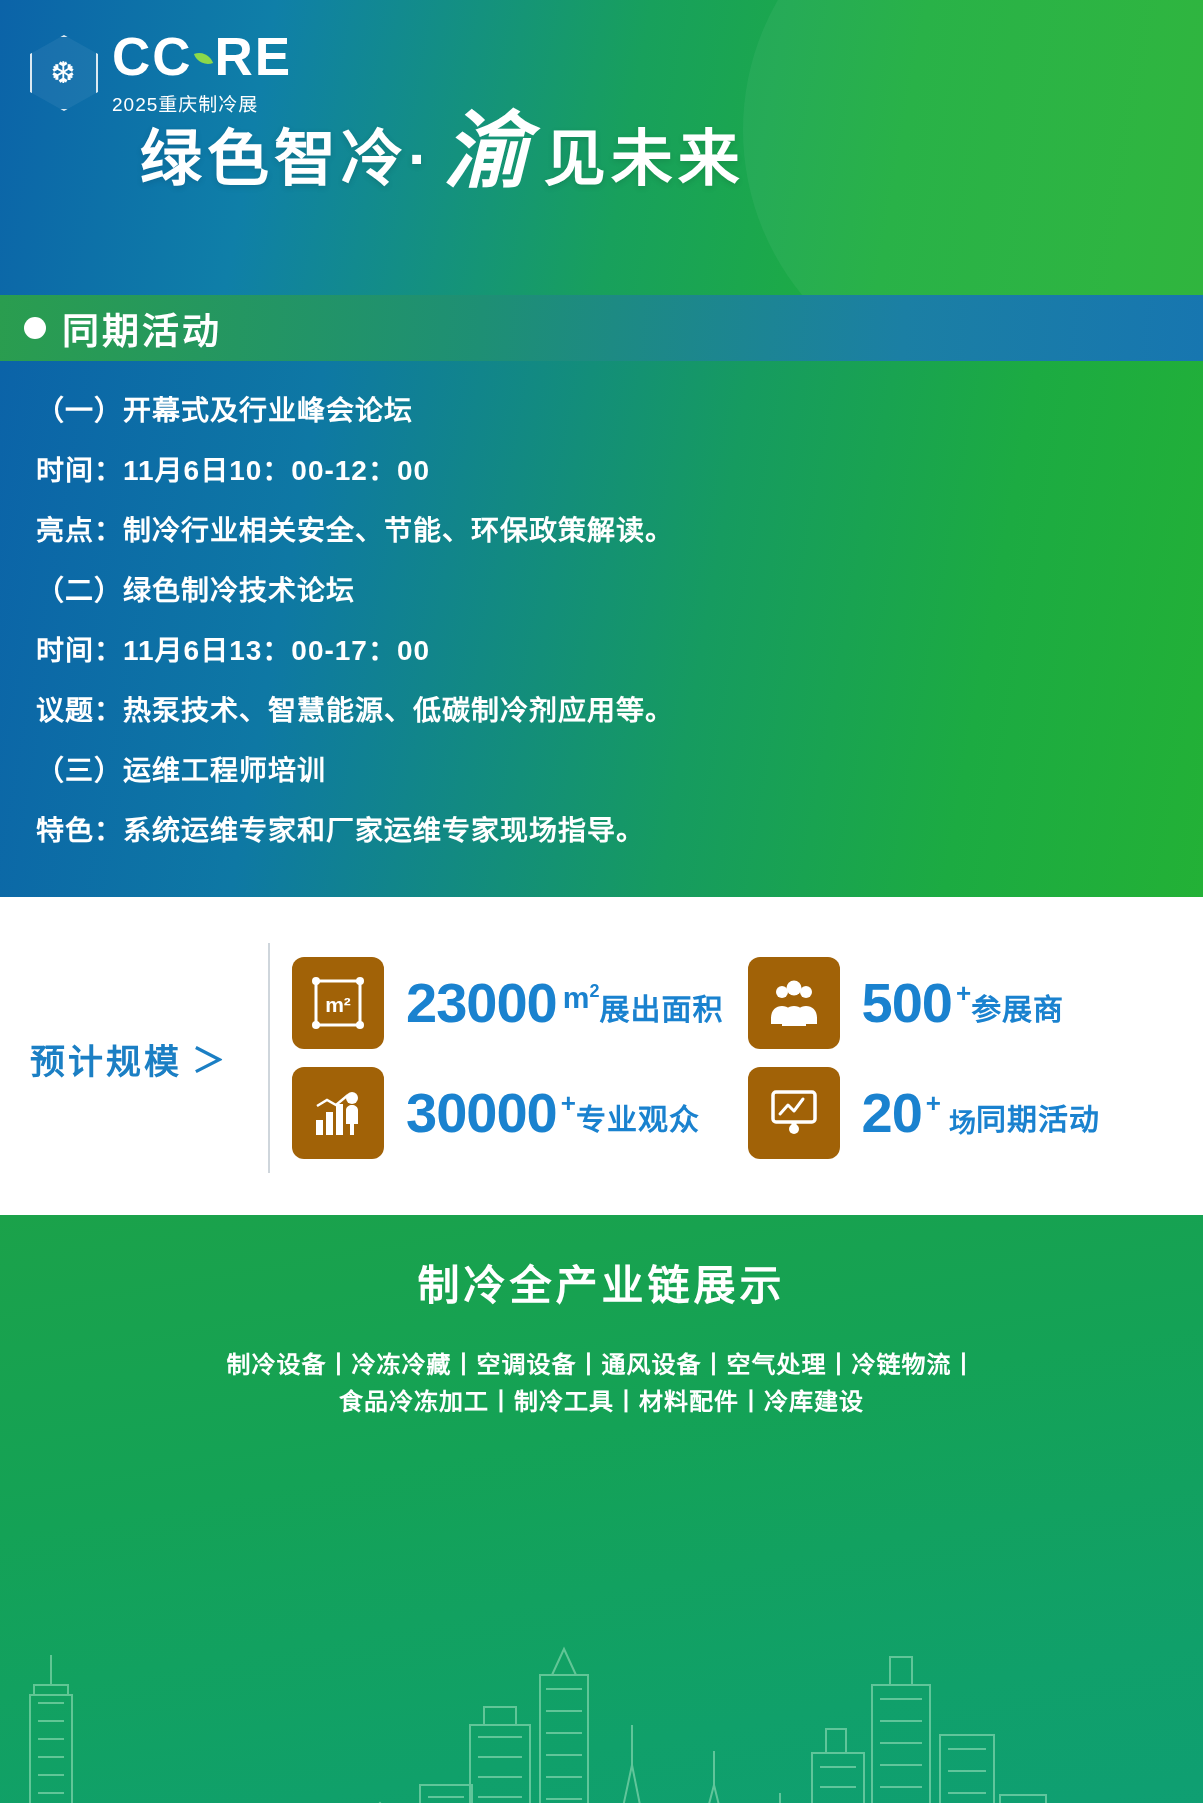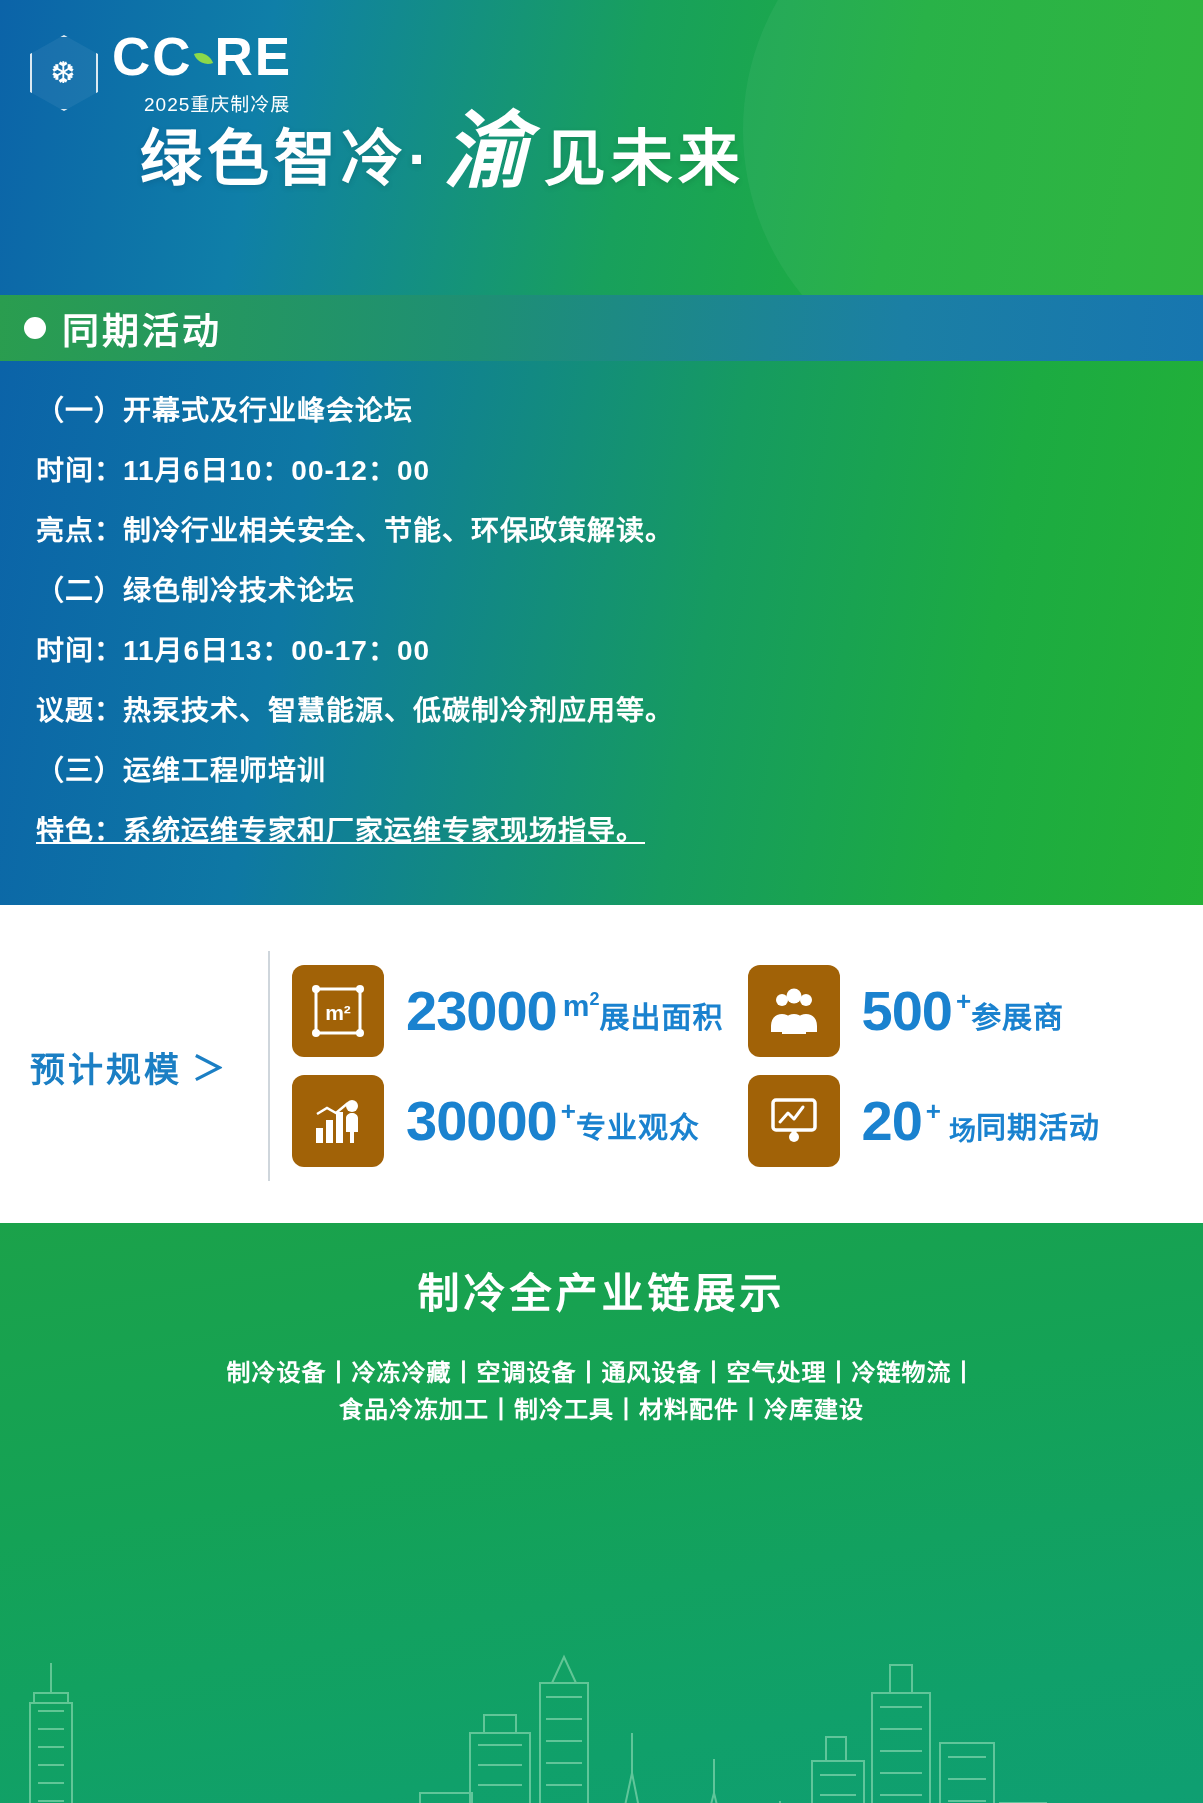--- a/index.html
+++ b/index.html
@@ -89,21 +89,20 @@
     background: #8cd94a;
     border-radius: 0 100% 0 100%;
     transform: rotate(-20deg);
   }
   .logo-sub {
     color: #ffffff;
     font-size: 19px;
     letter-spacing: 1px;
     margin-top: 6px;
     font-weight: 500;
-    margin-left: 32px;
   }
   .slogan {
     position: absolute;
     left: 140px; top: 128px;
     display: flex;
     align-items: center;
     gap: 8px;
   }
   .slogan-a {
     color: #ffffff;
@@ -160,21 +159,21 @@
     padding: 36px 0 44px 36px;
   }
   .agenda-line {
     color: #ffffff;
     font-size: 28px;
     font-weight: bold;
     letter-spacing: 1px;
     line-height: 1;
     margin-bottom: 32px;
   }
-  .agenda-line:last-child { margin-bottom: 16px; text-decoration: underline; }
+  .agenda-line:last-child { margin-bottom: 8px; }
 
   
   .stats {
     background: #ffffff;
     padding: 22px 0 18px 0;
     display: flex;
     align-items: center;
     height: 318px;
   }
   .stats-label-wrap {

